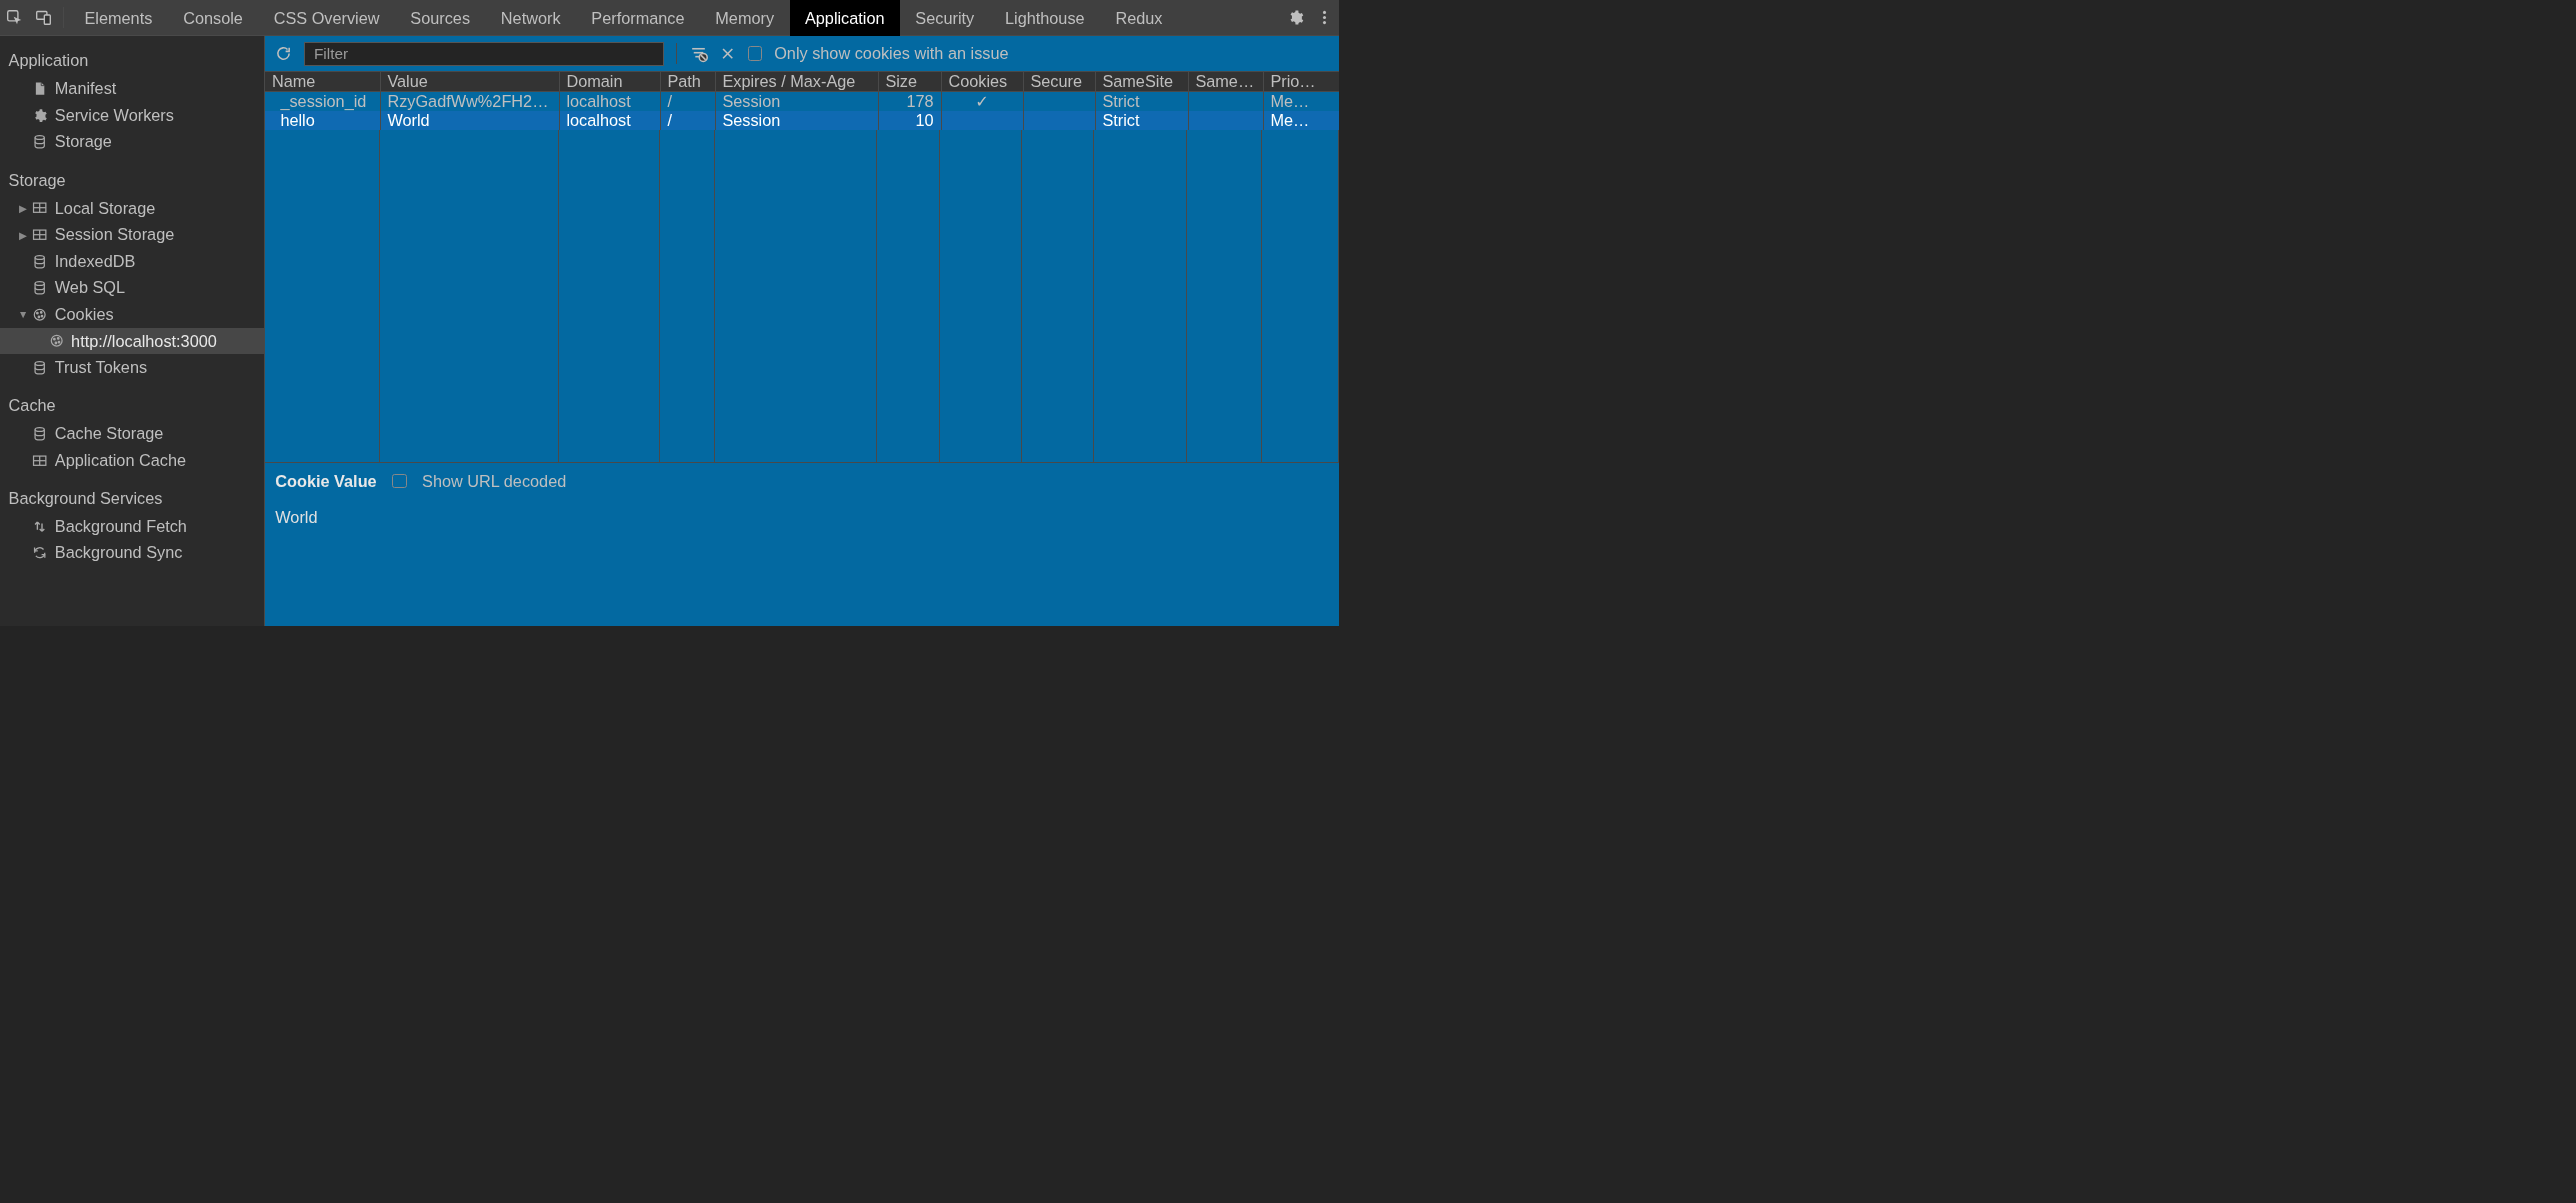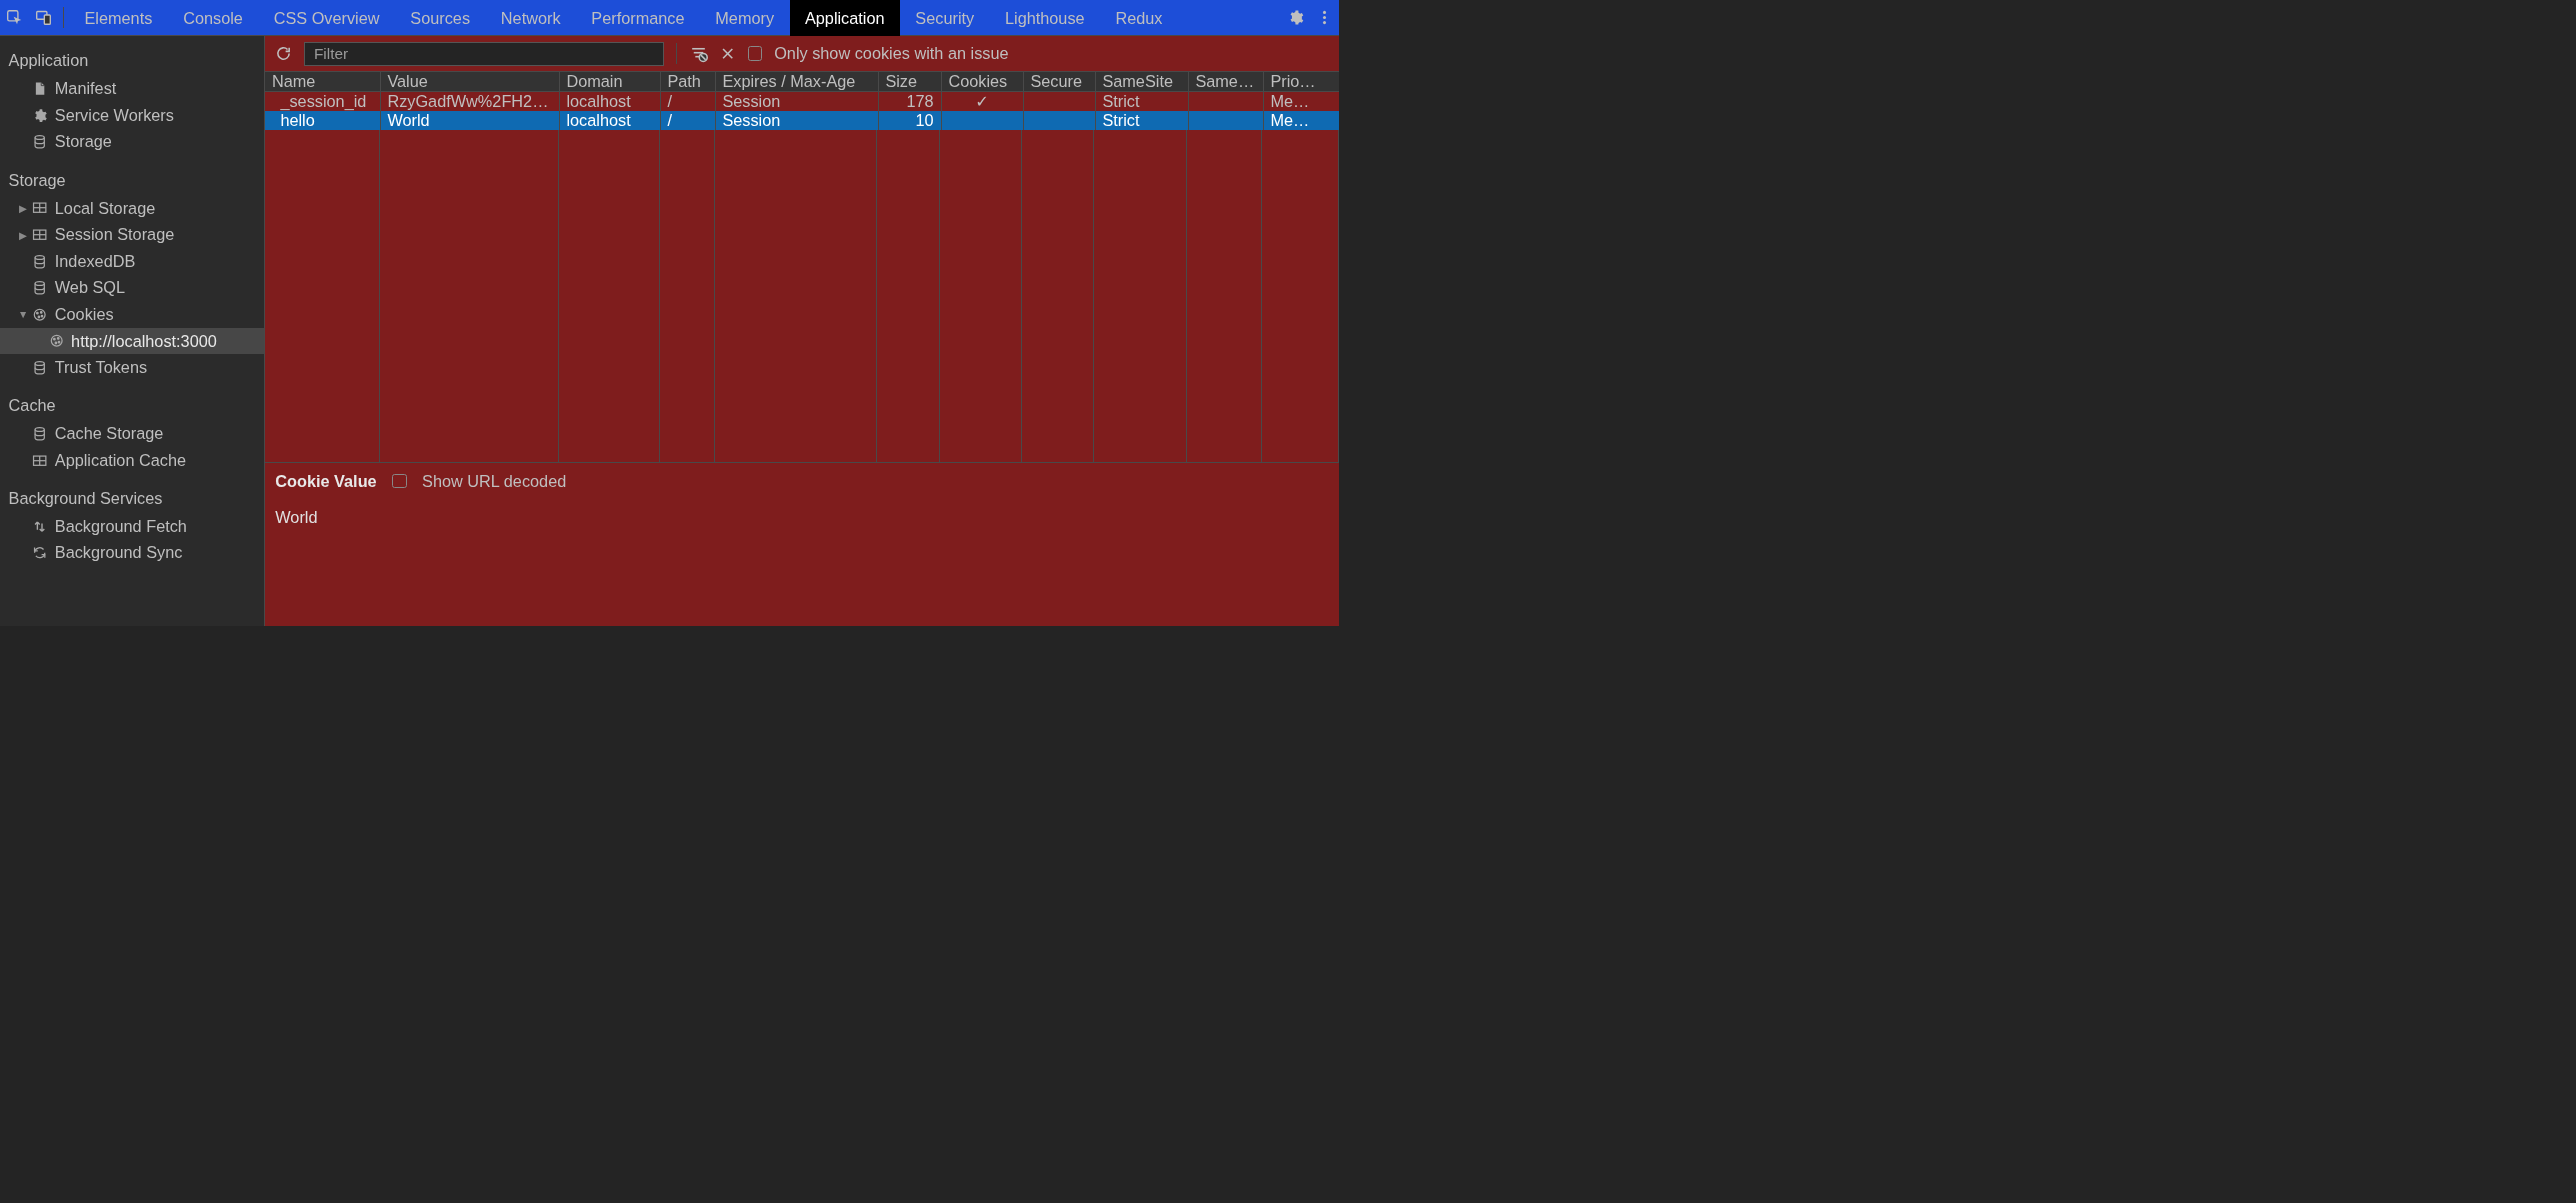--- a/index.html
+++ b/index.html
@@ -10,21 +10,21 @@
     font-size:16.3px;
     width:1339px;
     height:626px;
     overflow:hidden;
   }
   
   .tabbar {
     display:flex;
     align-items:center;
     height:36px;
-    background:#1d4ed8;
+    background:#404040;
     border-bottom:0.9px solid #494949;
     user-select:none;
   }
   .tabbar .icon-btn {
     width:29px;
     height:36px;
     display:flex;
     align-items:center;
     justify-content:center;
     color:#bfbfbf;
@@ -59,21 +59,21 @@
     width:265px;
     background:#2b2b2b;
     border-right:0.9px solid #494949;
     overflow-y:auto;
     padding-bottom:8.6px;
   }
   .content {
     flex:1;
     display:flex;
     flex-direction:column;
-    background:#7f1d1d;
+    background:#0369a1;
     overflow:hidden;
   }
 
   
   .section-title {
     color:#bfbfbf;
     font-size:16.3px;
     padding:15.4px 8.6px 5.1px 8.6px;
   }
   .tree-item {

